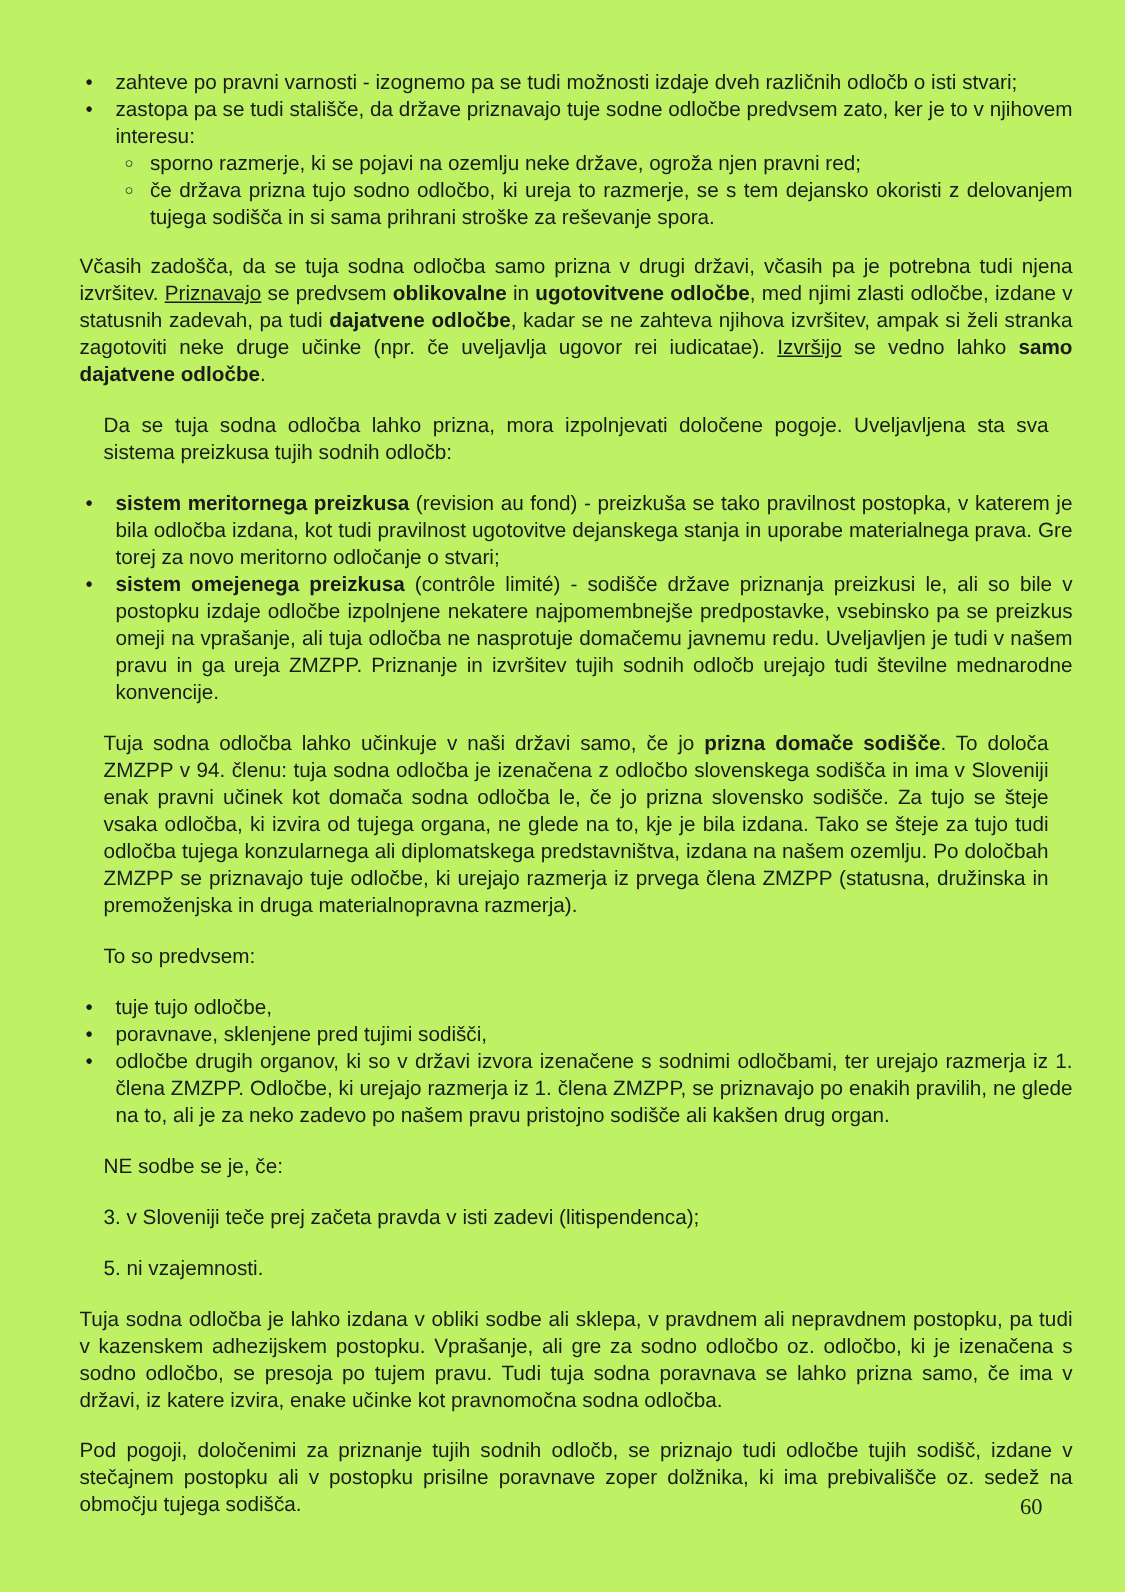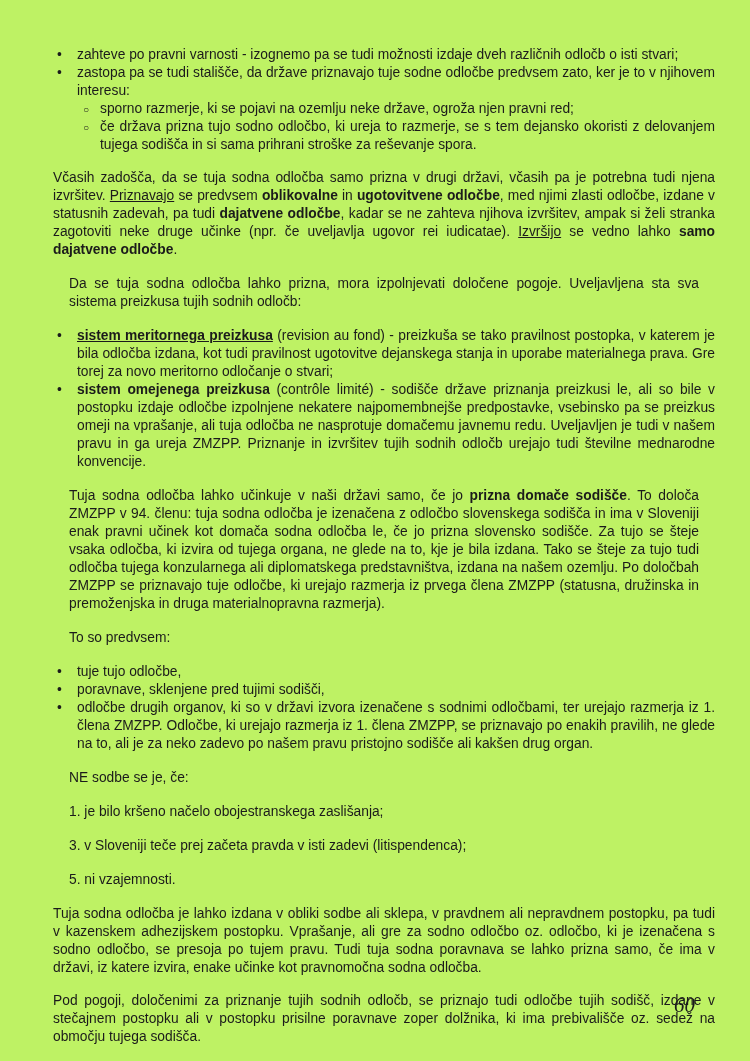--- a/index.html
+++ b/index.html
@@ -37,24 +37,23 @@
     position: absolute;
     left: 6px;
     top: 1px;
     font-size: 10px;
   }
   .page-number {
     position: absolute;
     top: 996px;
     right: 55px;
     font-family: "Liberation Serif", "DejaVu Serif", serif;
-    font-size: 21px;
+    font-size: 15px;
     line-height: 18px;
     color: #1b1b1b;
-    font-style: italic;
   }
 </style>
 </head>
 <body>
 
 <div class="page">
 
   <ul class="blk">
     <li class="li-1">
       <span>zahteve po pravni varnosti - izognemo pa se tudi možnosti izdaje dveh različnih odločb o isti stvari;</span>
@@ -70,21 +69,21 @@
         </li>
       </ul>
     </li>
   </ul>
 
   <p class="blk"><span>Včasih zadošča, da se tuja sodna odločba samo prizna v drugi državi, včasih pa je potrebna tudi njena izvršitev. </span><span style="text-decoration: underline;">Priznavajo</span><span> se predvsem </span><span style="font-weight: bold;">oblikovalne</span><span> in </span><span style="font-weight: bold;">ugotovitvene odločbe</span><span>, med njimi zlasti odločbe, izdane v statusnih zadevah, pa tudi </span><span style="font-weight: bold;">dajatvene odločbe</span><span>, kadar se ne zahteva njihova izvršitev, ampak si želi stranka zagotoviti neke druge učinke (npr. če uveljavlja ugovor rei iudicatae). </span><span style="text-decoration: underline;">Izvršijo</span><span> se vedno lahko </span><span style="font-weight: bold;">samo dajatvene odločbe</span><span>.</span></p>
 
   <div class="blk">
     <p>Da se tuja sodna odločba lahko prizna, mora izpolnjevati določene pogoje. Uveljavljena sta sva sistema preizkusa tujih sodnih odločb:</p>
     <ul>
-      <li class="li-1"><span style="font-weight: bold; text-decoration: underline;">sistem meritornega preizkusa</span><span> (revision au fond) - preizkuša se tako pravilnost postopka, v katerem je bila odločba izdana, kot tudi pravilnost ugotovitve dejanskega stanja in uporabe materialnega prava. Gre torej za novo meritorno odločanje o stvari;</span></li>
+      <li class="li-1"><span style="font-weight: bold;">sistem meritornega preizkusa</span><span> (revision au fond) - preizkuša se tako pravilnost postopka, v katerem je bila odločba izdana, kot tudi pravilnost ugotovitve dejanskega stanja in uporabe materialnega prava. Gre torej za novo meritorno odločanje o stvari;</span></li>
       <li class="li-1"><span style="font-weight: bold;">sistem omejenega preizkusa</span><span> (contrôle limité) - sodišče države priznanja preizkusi le, ali so bile v postopku izdaje odločbe izpolnjene nekatere najpomembnejše predpostavke, vsebinsko pa se preizkus omeji na vprašanje, ali tuja odločba ne nasprotuje domačemu javnemu redu. Uveljavljen je tudi v našem pravu in ga ureja ZMZPP. Priznanje in izvršitev tujih sodnih odločb urejajo tudi številne mednarodne konvencije.</span></li>
     </ul>
   </div>
 
   <div class="blk">
     <p><span>Tuja sodna odločba lahko učinkuje v naši državi samo, če jo </span><span style="font-weight: bold;">prizna domače sodišče</span><span>. To določa ZMZPP v 94. členu: tuja sodna odločba je izenačena z odločbo slovenskega sodišča in ima v Sloveniji enak pravni učinek kot domača sodna odločba le, če jo prizna slovensko sodišče. Za tujo se šteje vsaka odločba, ki izvira od tujega organa, ne glede na to, kje je bila izdana. Tako se šteje za tujo tudi odločba tujega konzularnega ali diplomatskega predstavništva, izdana na našem ozemlju. Po določbah ZMZPP se priznavajo tuje odločbe, ki urejajo razmerja iz prvega člena ZMZPP (statusna, družinska in premoženjska in druga materialnopravna razmerja).</span></p>
     <p>To so predvsem:</p>
     <ul>
       <li class="li-1">
         <span>tuje tujo odločbe,</span>
@@ -93,21 +92,20 @@
         <span>poravnave, sklenjene pred tujimi sodišči,</span>
       </li>
       <li class="li-1">
         <span>odločbe drugih organov, ki so v državi izvora izenačene s sodnimi odločbami, ter urejajo razmerja iz 1. člena ZMZPP. Odločbe, ki urejajo razmerja iz 1. člena ZMZPP, se priznavajo po enakih pravilih, ne glede na to, ali je za neko zadevo po našem pravu pristojno sodišče ali kakšen drug organ.</span>
       </li>
     </ul>
   </div>
 
   <div class="blk">
     <p>NE sodbe se je, če:</p>
-    <p>1. je bilo kršeno načelo obojestranskega zaslišanja;</p>
     <p>3. v Sloveniji teče prej začeta pravda v isti zadevi (litispendenca);</p>
     <p>5. ni vzajemnosti.</p>
   </div>
 
   <p class="blk">Tuja sodna odločba je lahko izdana v obliki sodbe ali sklepa, v pravdnem ali nepravdnem postopku, pa tudi v kazenskem adhezijskem postopku. Vprašanje, ali gre za sodno odločbo oz. odločbo, ki je izenačena s sodno odločbo, se presoja po tujem pravu. Tudi tuja sodna poravnava se lahko prizna samo, če ima v državi, iz katere izvira, enake učinke kot pravnomočna sodna odločba.</p>
 
   <p class="blk">Pod pogoji, določenimi za priznanje tujih sodnih odločb, se priznajo tudi odločbe tujih sodišč, izdane v stečajnem postopku ali v postopku prisilne poravnave zoper dolžnika, ki ima prebivališče oz. sedež na območju tujega sodišča.</p>
 
   <div class="page-number">60</div>
 

